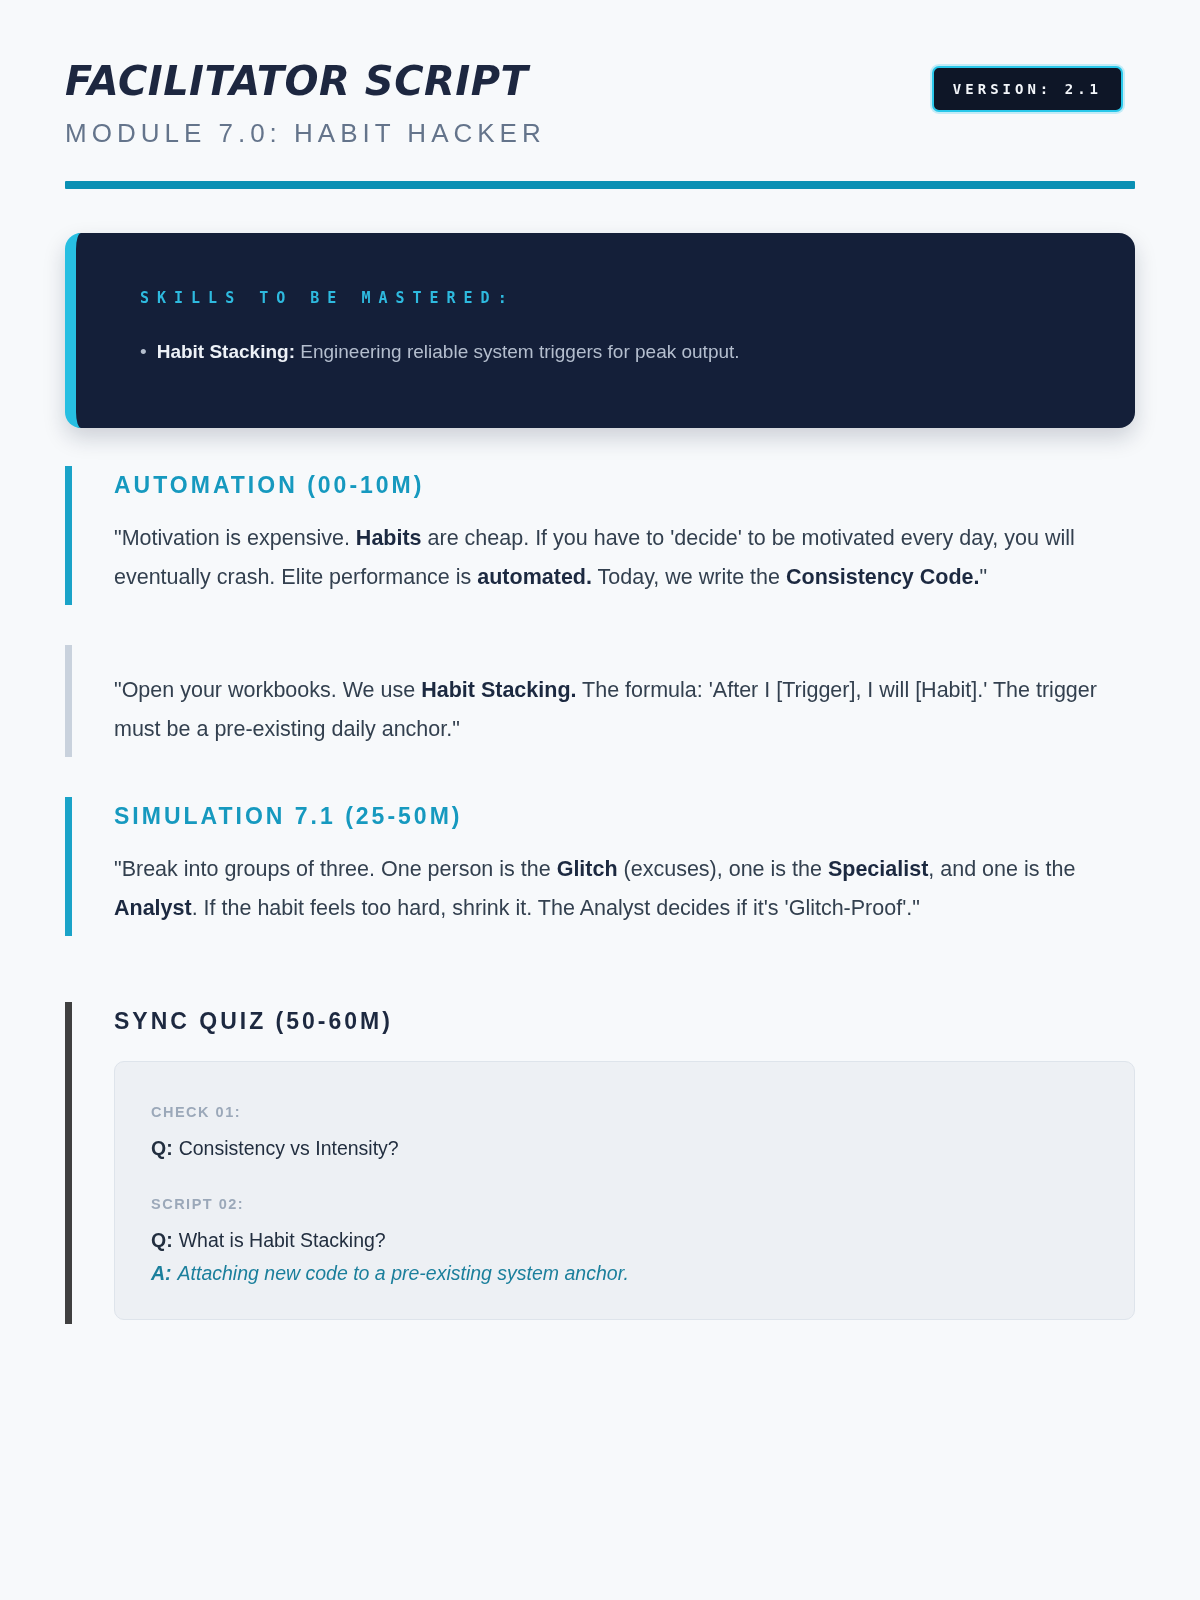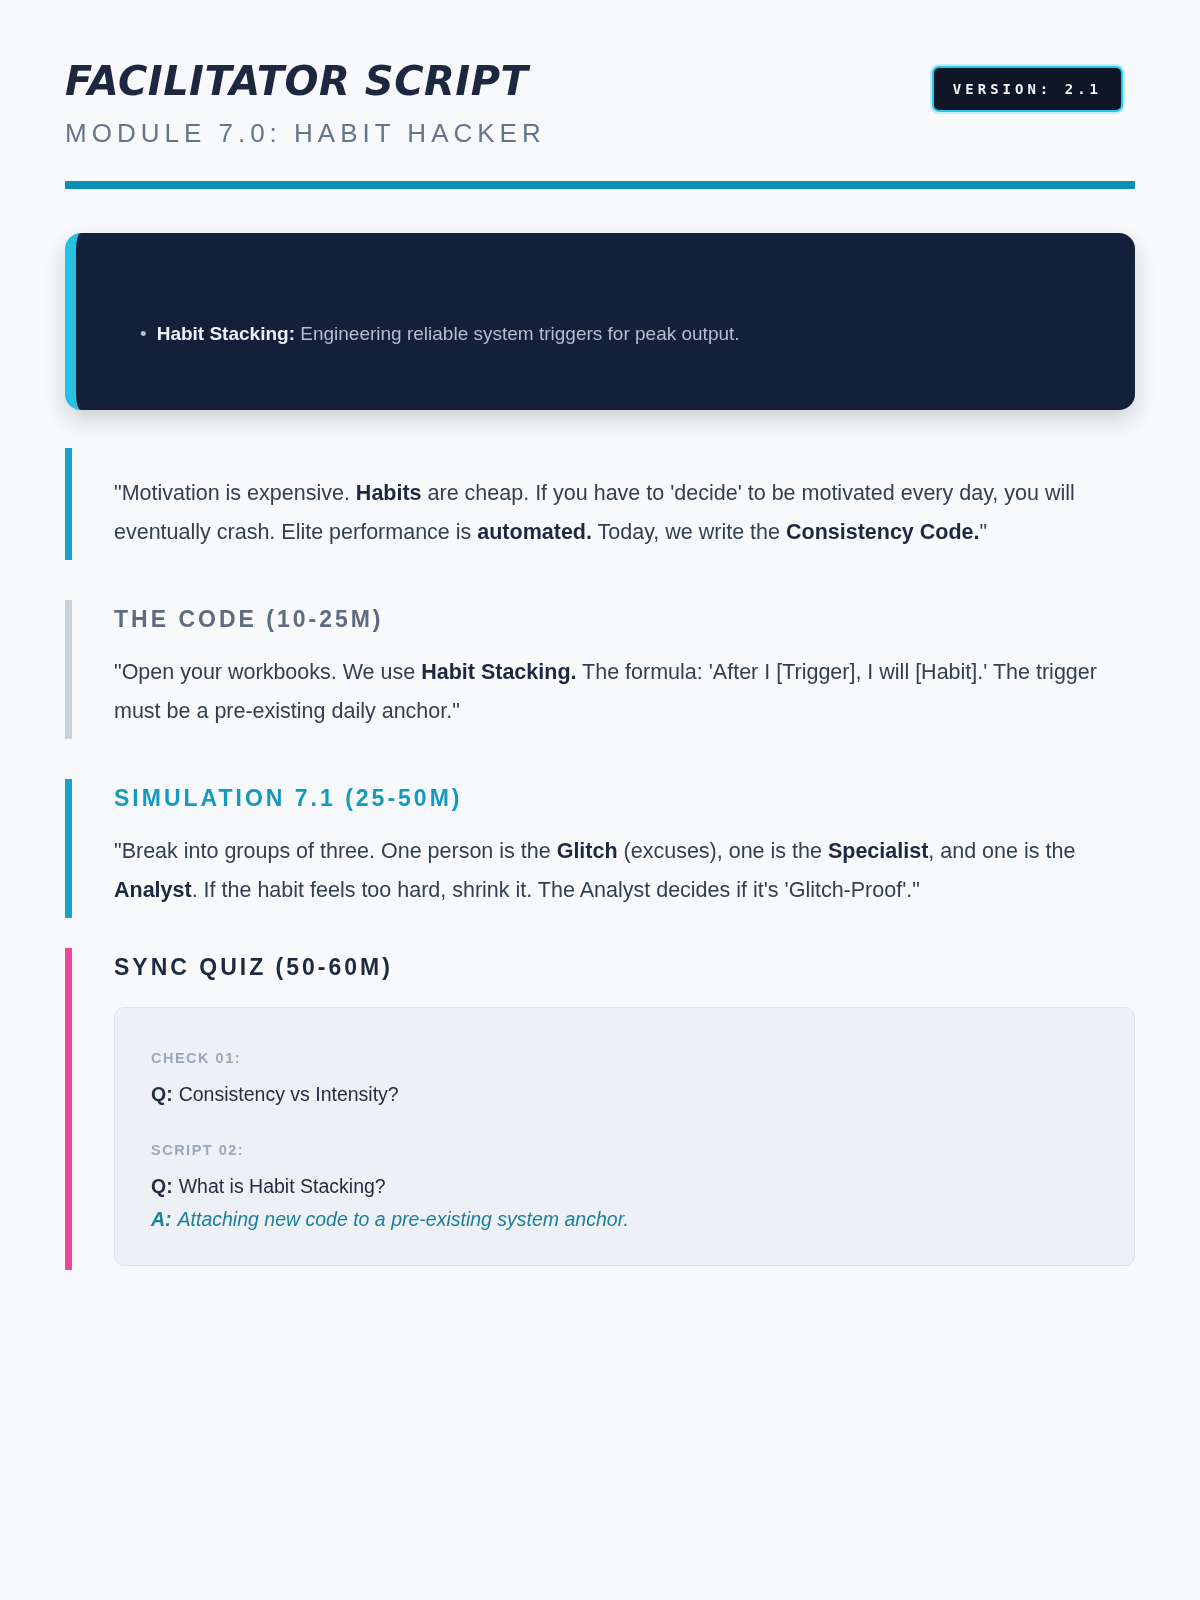--- a/index.html
+++ b/index.html
@@ -85,22 +85,22 @@
   .section-body {
     margin-top: 20px;
     font-size: 21.5px; line-height: 39px;
     color: #33404f;
     max-width: 1000px;
   }
   .section-body b { color: #1c2940; }
 
   
   .quiz-section {
-    margin-top: 30px;
-    border-left: 7px solid #ec4899;
+    margin-top: 66px;
+    border-left: 7px solid #404040;
     padding: 6px 0 4px 42px;
   }
   .quiz-title {
     font-size: 23px; font-weight: bold;
     letter-spacing: 3px;
     color: #1d2940;
   }
   .quiz-card {
     margin-top: 26px;
     background: #edf0f4;
@@ -134,33 +134,34 @@
 <div class="page">
 
   <div class="header">
     <div class="doc-title">FACILITATOR SCRIPT</div>
     <div class="doc-subtitle">MODULE 7.0: HABIT HACKER</div>
     <div class="version-badge">VERSION: 2.1</div>
     <div class="rule"></div>
   </div>
 
   <div class="skills-card">
+    <div class="skills-heading">SKILLS TO BE MASTERED:</div>
     <ul class="skills-list">
       <li>
         <span class="bullet">•</span><span class="term">Habit Stacking:</span><span> Engineering reliable system triggers for peak output.</span>
       </li>
     </ul>
   </div>
 
   <div class="section first">
+    <div class="section-title">AUTOMATION (00-10M)</div>
     <div class="section-body">"Motivation is expensive. <b>Habits</b> are cheap. If you have to 'decide' to be motivated every day, you will eventually crash. Elite performance is <b>automated.</b> Today, we write the <b>Consistency Code.</b>"</div>
   </div>
 
   <div class="section muted">
-    <div class="section-title">THE CODE (10-25M)</div>
     <div class="section-body">"Open your workbooks. We use <b>Habit Stacking.</b> The formula: 'After I [Trigger], I will [Habit].' The trigger must be a pre-existing daily anchor."</div>
   </div>
 
   <div class="section">
     <div class="section-title">SIMULATION 7.1 (25-50M)</div>
     <div class="section-body">"Break into groups of three. One person is the <b>Glitch</b> (excuses), one is the <b>Specialist</b>, and one is the <b>Analyst</b>. If the habit feels too hard, shrink it. The Analyst decides if it's 'Glitch-Proof'."</div>
   </div>
 
   <div class="quiz-section">
     <div class="quiz-title">SYNC QUIZ (50-60M)</div>

